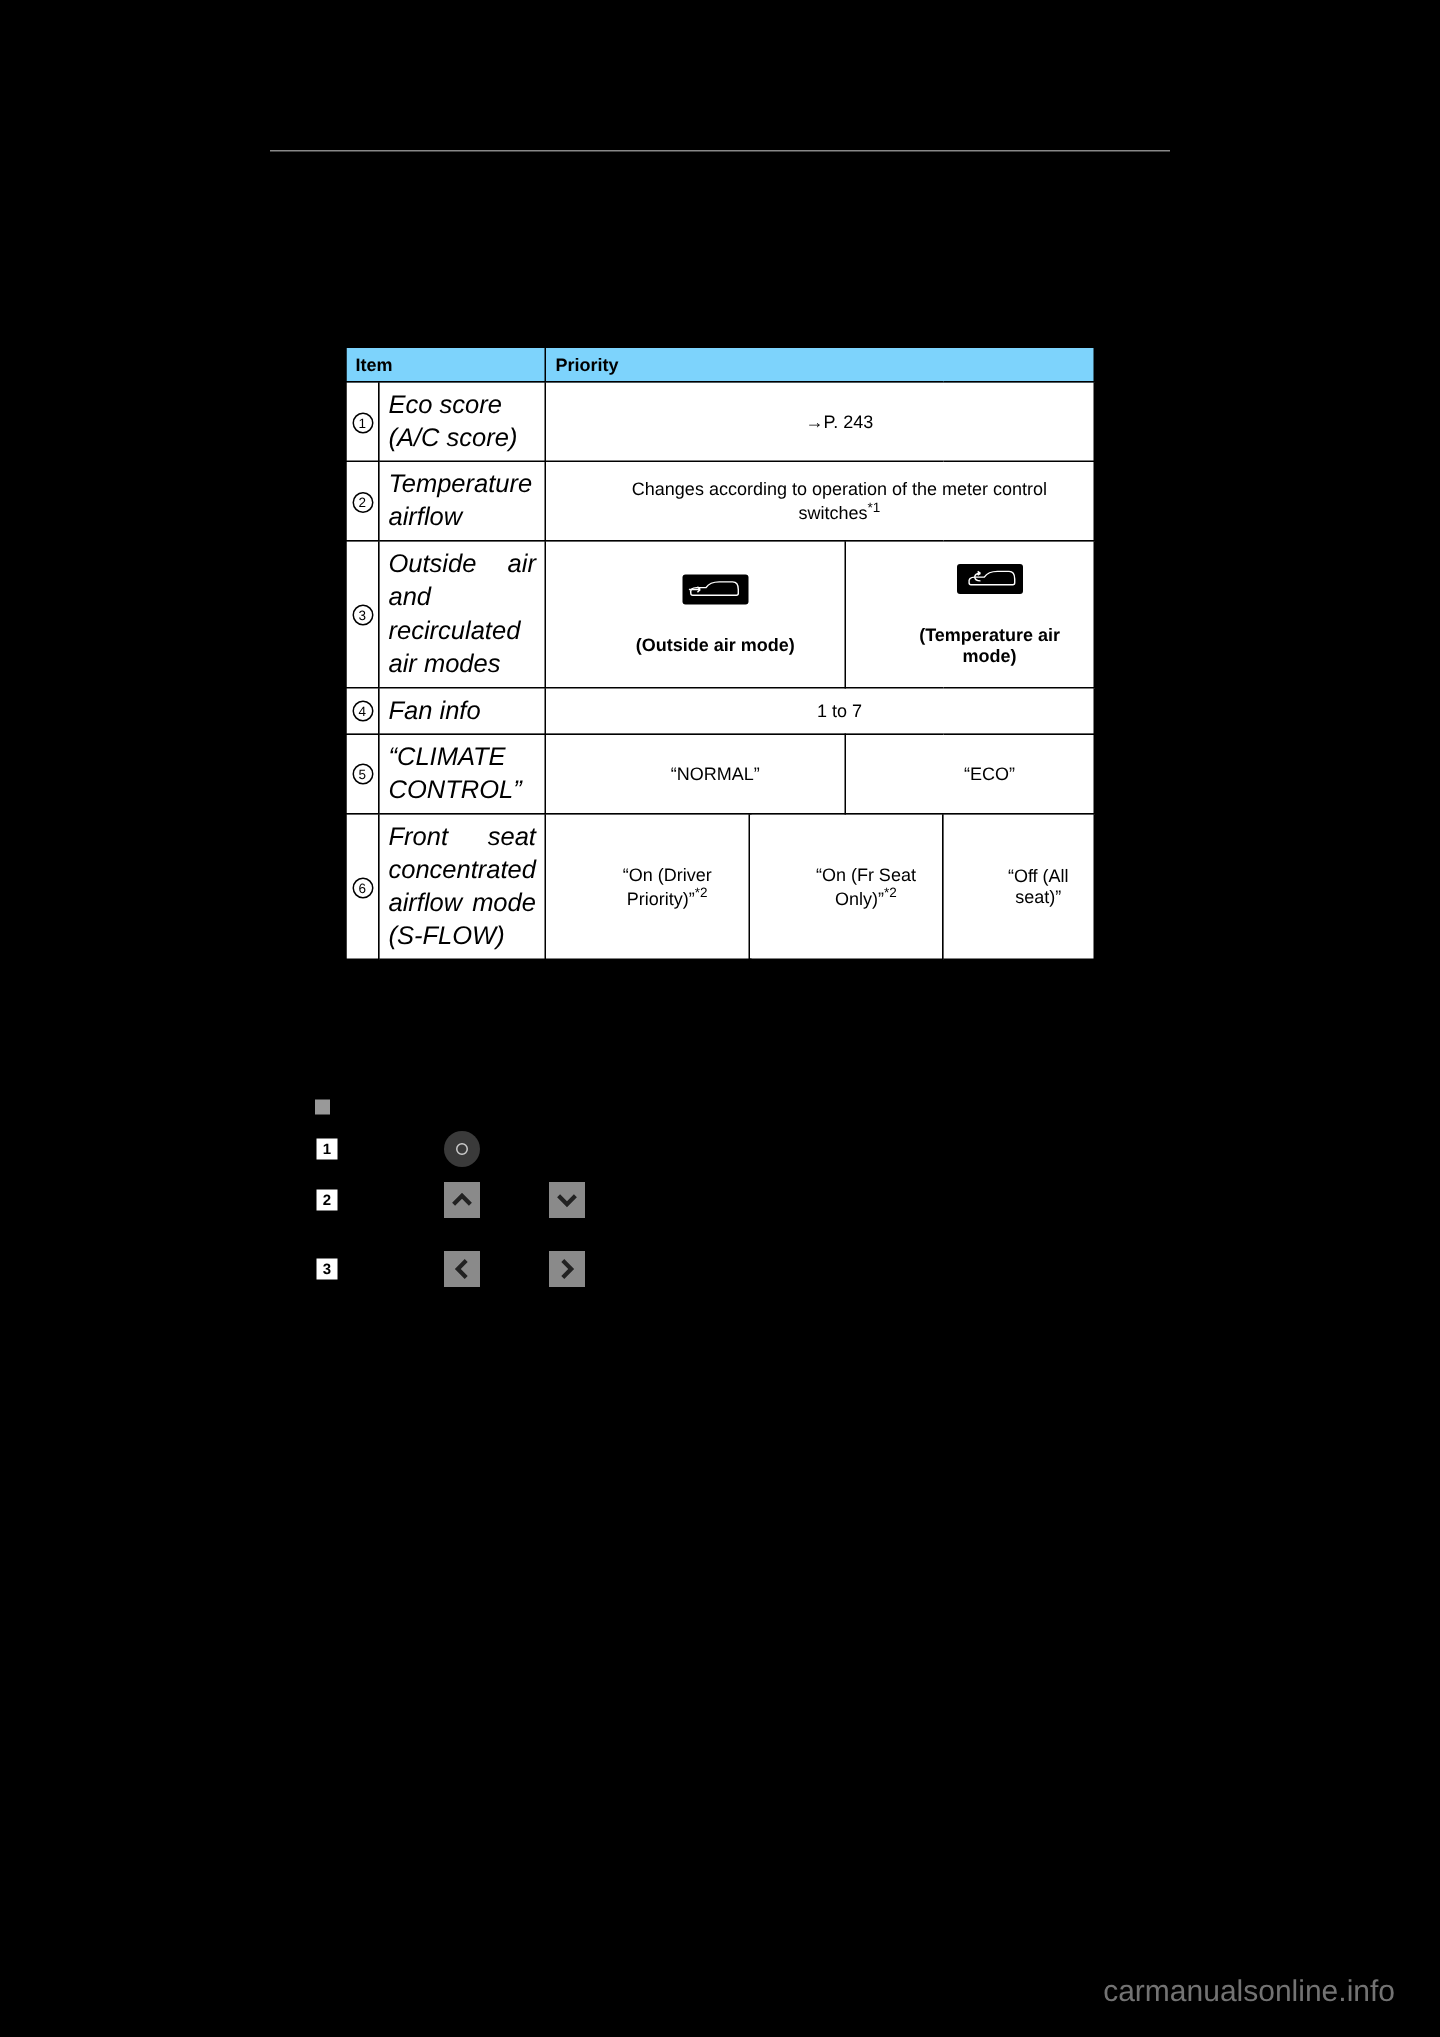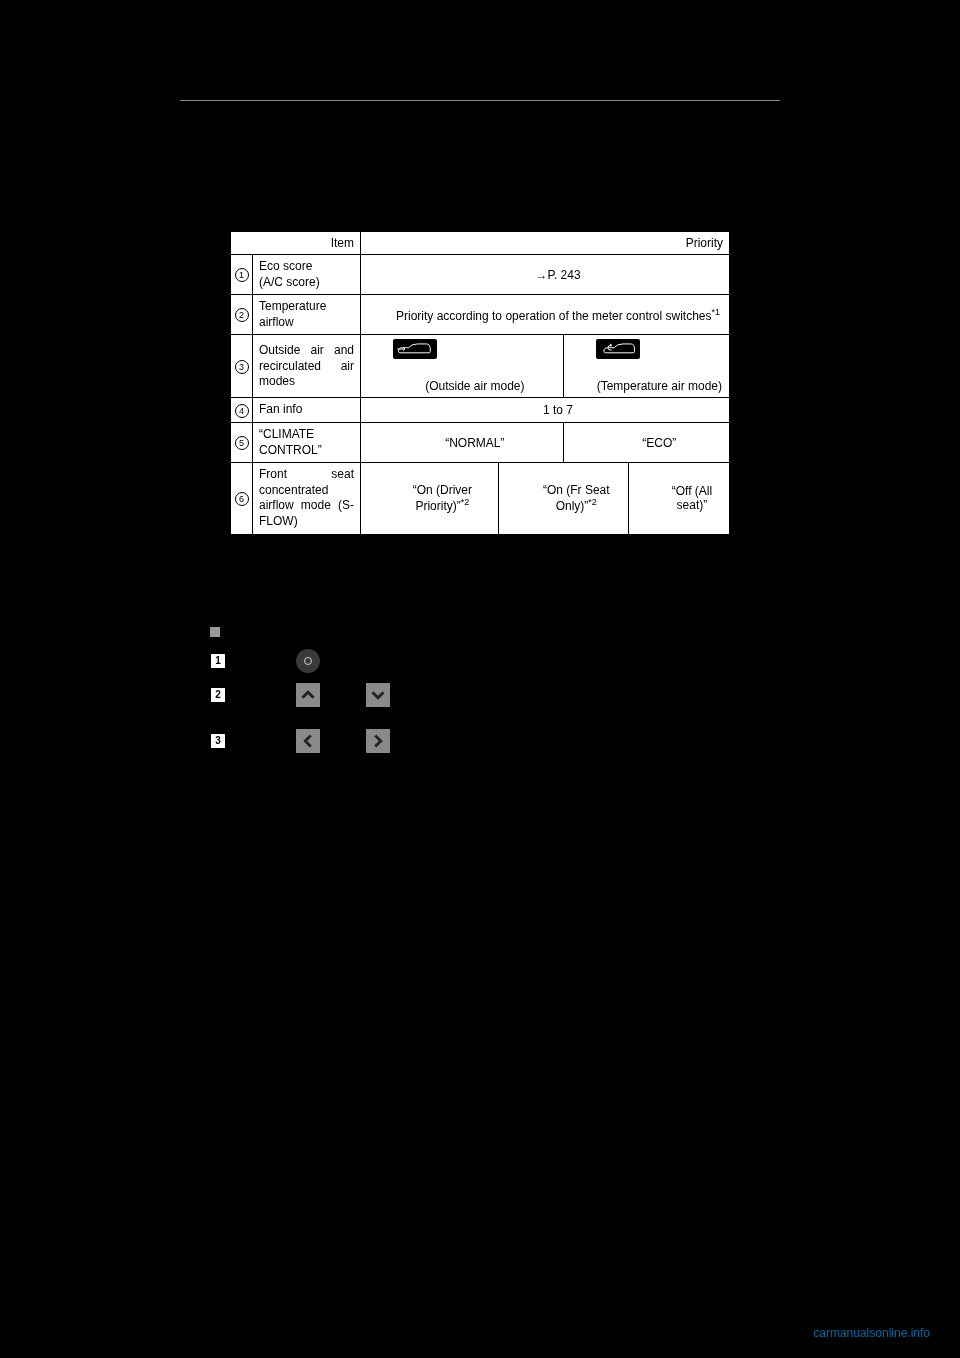--- a/index.html
+++ b/index.html
@@ -36,44 +36,45 @@
     font-size: 12px;
     color: #000;
   }
   th, td {
     border: 1px solid #000;
     padding: 4px 6px;
     background: #fff;
     vertical-align: middle;
   }
   th {
-    background: #ffffff;
-    font-weight: normal;
-    text-align: right;
+    background: #7dd3fc;
+    font-weight: bold;
+    text-align: left;
   }
   .idx-col {
     width: 22px;
     text-align: center;
     padding: 0;
   }
   .circ-num {
     display: inline-block;
     width: 14px;
     height: 14px;
     border: 1px solid #000;
     border-radius: 50%;
     font-size: 9px;
     line-height: 13px;
     text-align: center;
   }
   .item-col {
     width: 108px;
     text-align: left;
-    font-size: 12px;
+    font-size: 17px;
     line-height: 1.3;
+    font-style: italic;
   }
   .item-col-justify {
     text-align: justify;
     text-justify: inter-word;
   }
   .settings-center {
     text-align: center;
     padding-left: 32px;
   }
   .sup {
@@ -81,21 +82,23 @@
     vertical-align: super;
   }
   .star-sup {
     font-size: 9px;
   }
 
   
   .air-icon-box {
     display: flex;
     flex-direction: column;
+    align-items: center;
     gap: 20px;
+    font-weight: bold;
   }
   .air-icon {
     width: 44px;
     height: 20px;
     background: #000;
     border-radius: 2px;
     position: relative;
     display: flex;
     align-items: center;
     justify-content: center;
@@ -158,22 +161,22 @@
     width: 8px;
     height: 8px;
     border: 1.5px solid #ccc;
     border-radius: 50%;
   }
 
   .watermark {
     position: absolute;
     bottom: 18px;
     right: 30px;
-    font-size: 12px;
-    color: #0369a1;
+    font-size: 20px;
+    color: #737373;
     font-family: Arial, sans-serif;
   }
 </style>
 </head>
 <body>
 
 <div class="page">
 
   <div class="header-bar"></div>
 
@@ -191,21 +194,21 @@
           <td class="idx-col"><span class="circ-num">1</span></td>
           <td class="item-col" style="white-space:pre-line;">Eco score
 (A/C score)</td>
           <td colspan="6" class="settings-center">→P. 243</td>
         </tr>
 
         <tr>
           <td class="idx-col"><span class="circ-num">2</span></td>
           <td class="item-col">Temperature airflow</td>
           <td colspan="6" class="settings-center">
-            <span>Priority according to operation of the meter control switches</span><span class="star-sup sup">*1</span>
+            <span>Changes according to operation of the meter control switches</span><span class="star-sup sup">*1</span>
           </td>
         </tr>
 
         <tr>
           <td class="idx-col"><span class="circ-num">3</span></td>
           <td class="item-col item-col-justify">Outside air and recirculated air modes</td>
           <td colspan="3" class="settings-center">
             <div class="air-icon-box">
               <div class="air-icon">
                 <svg class="car-svg" viewBox="0 0 60 24">

